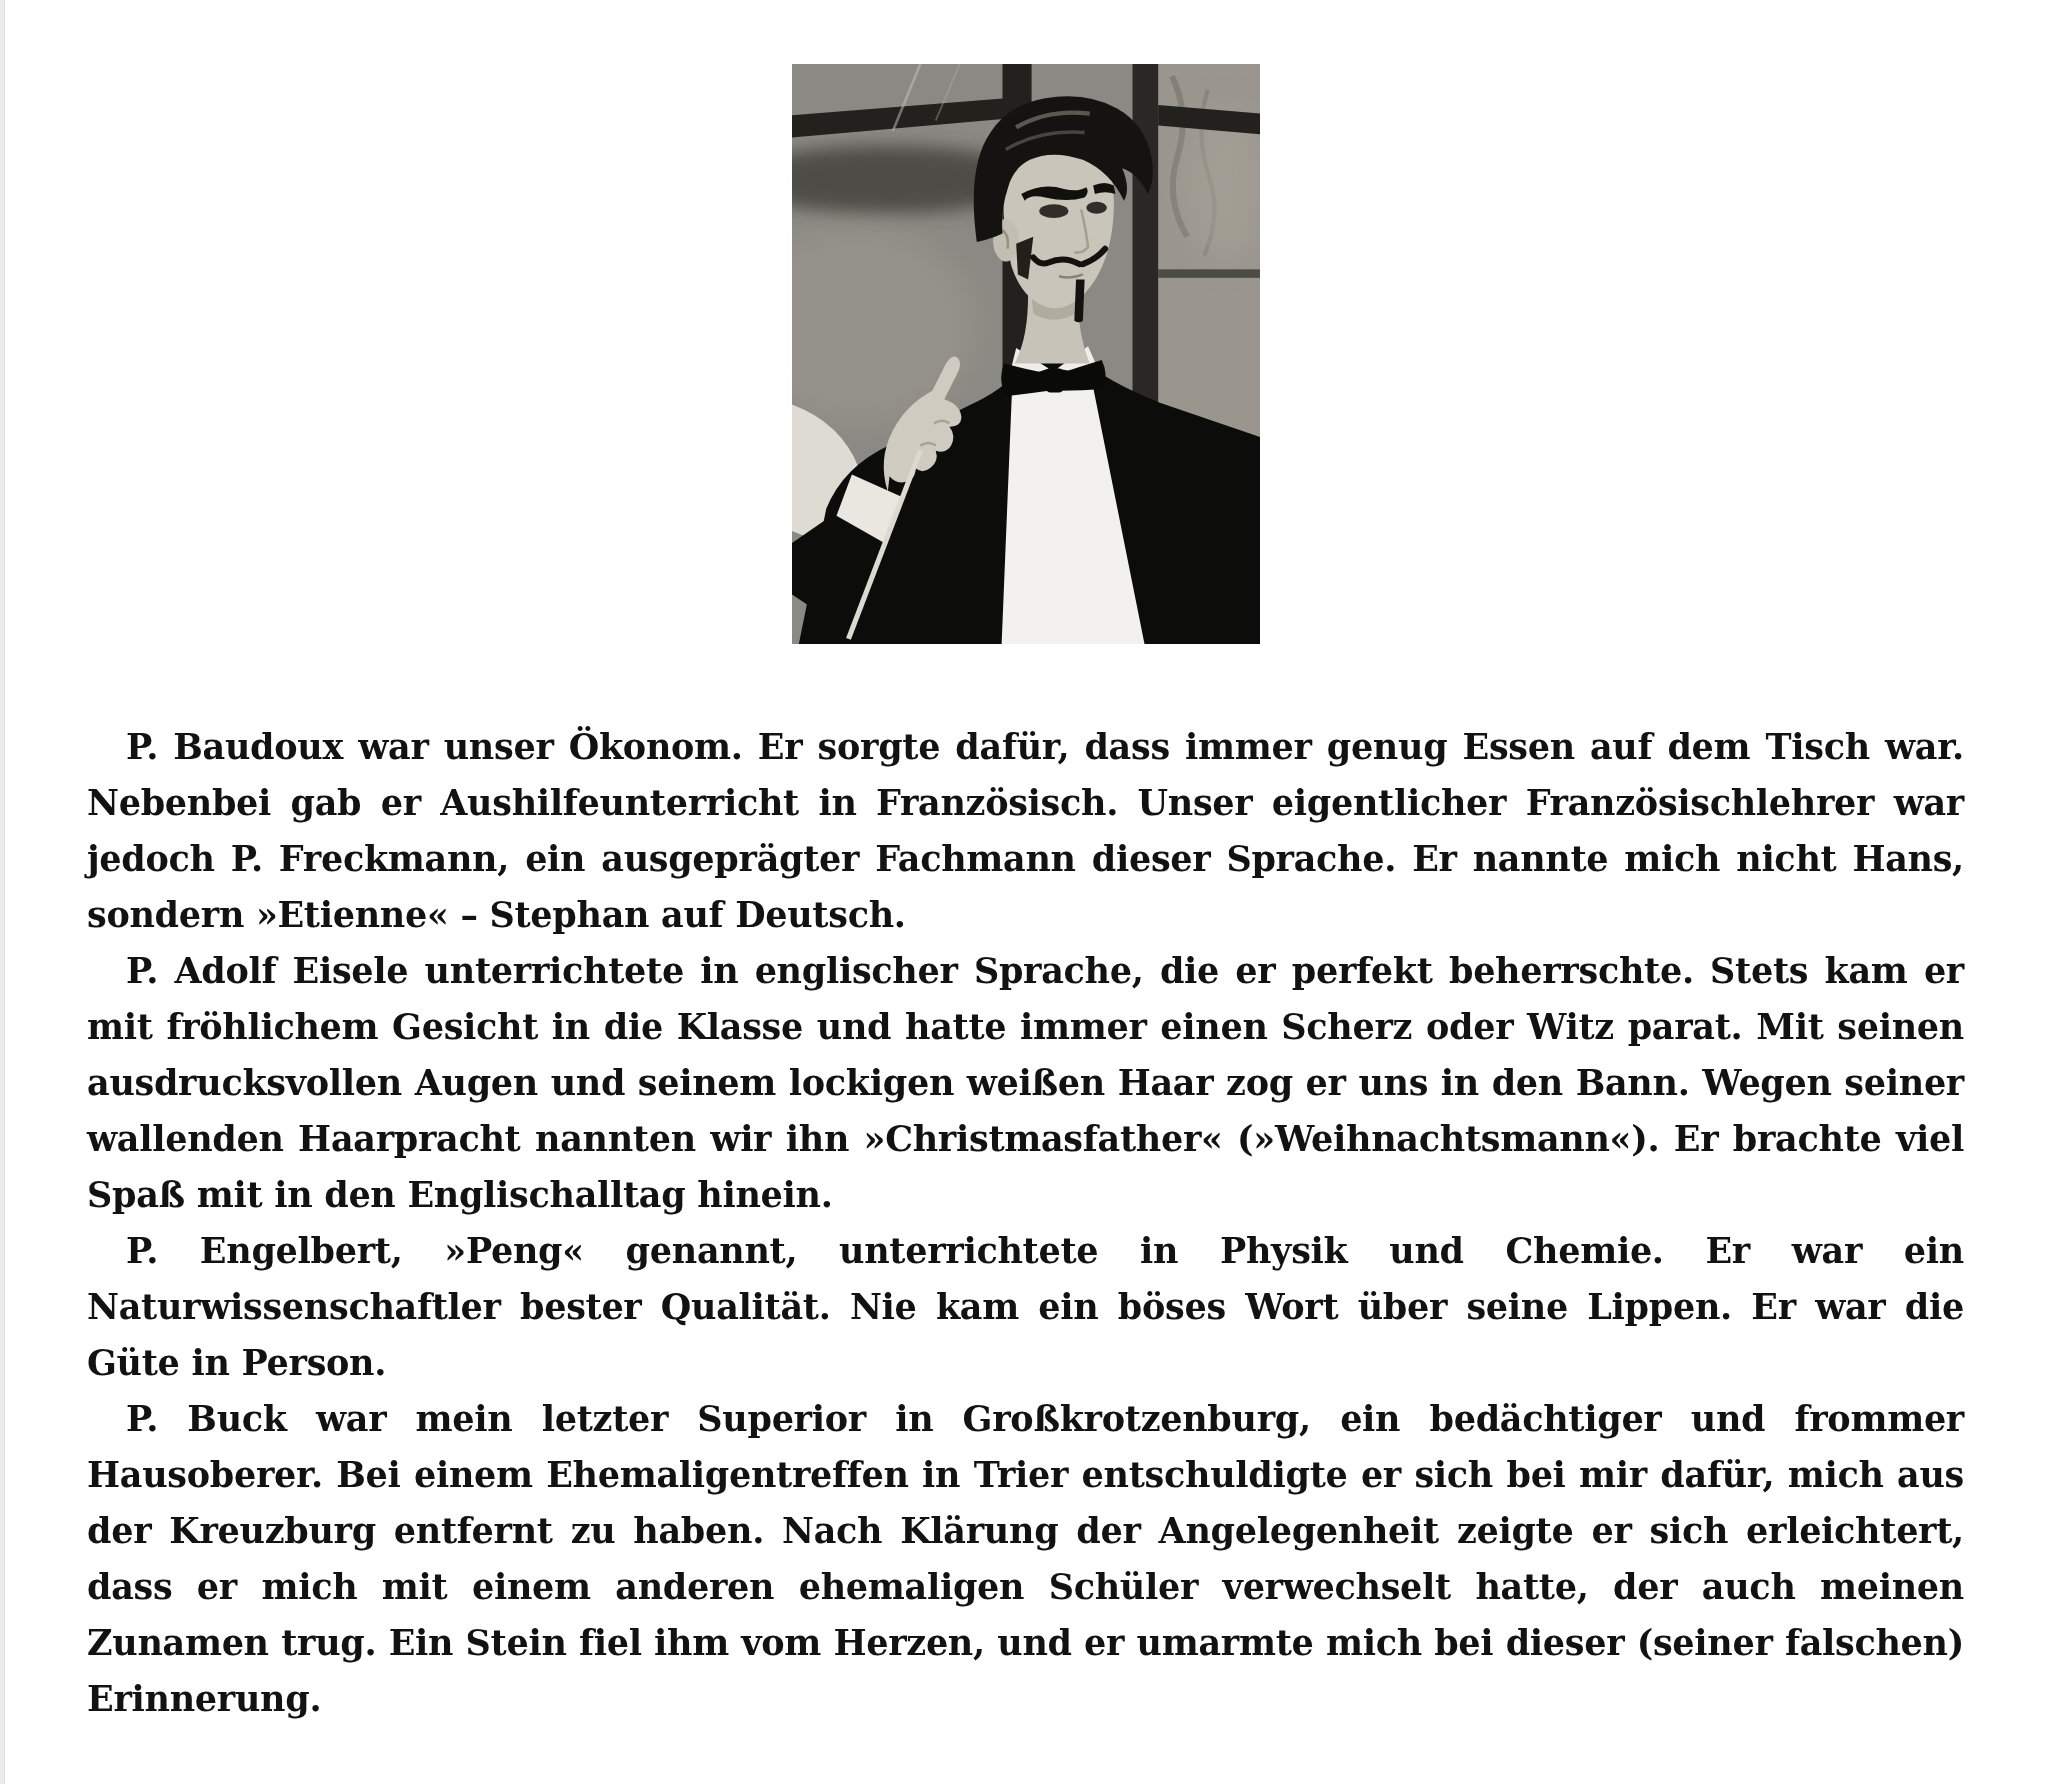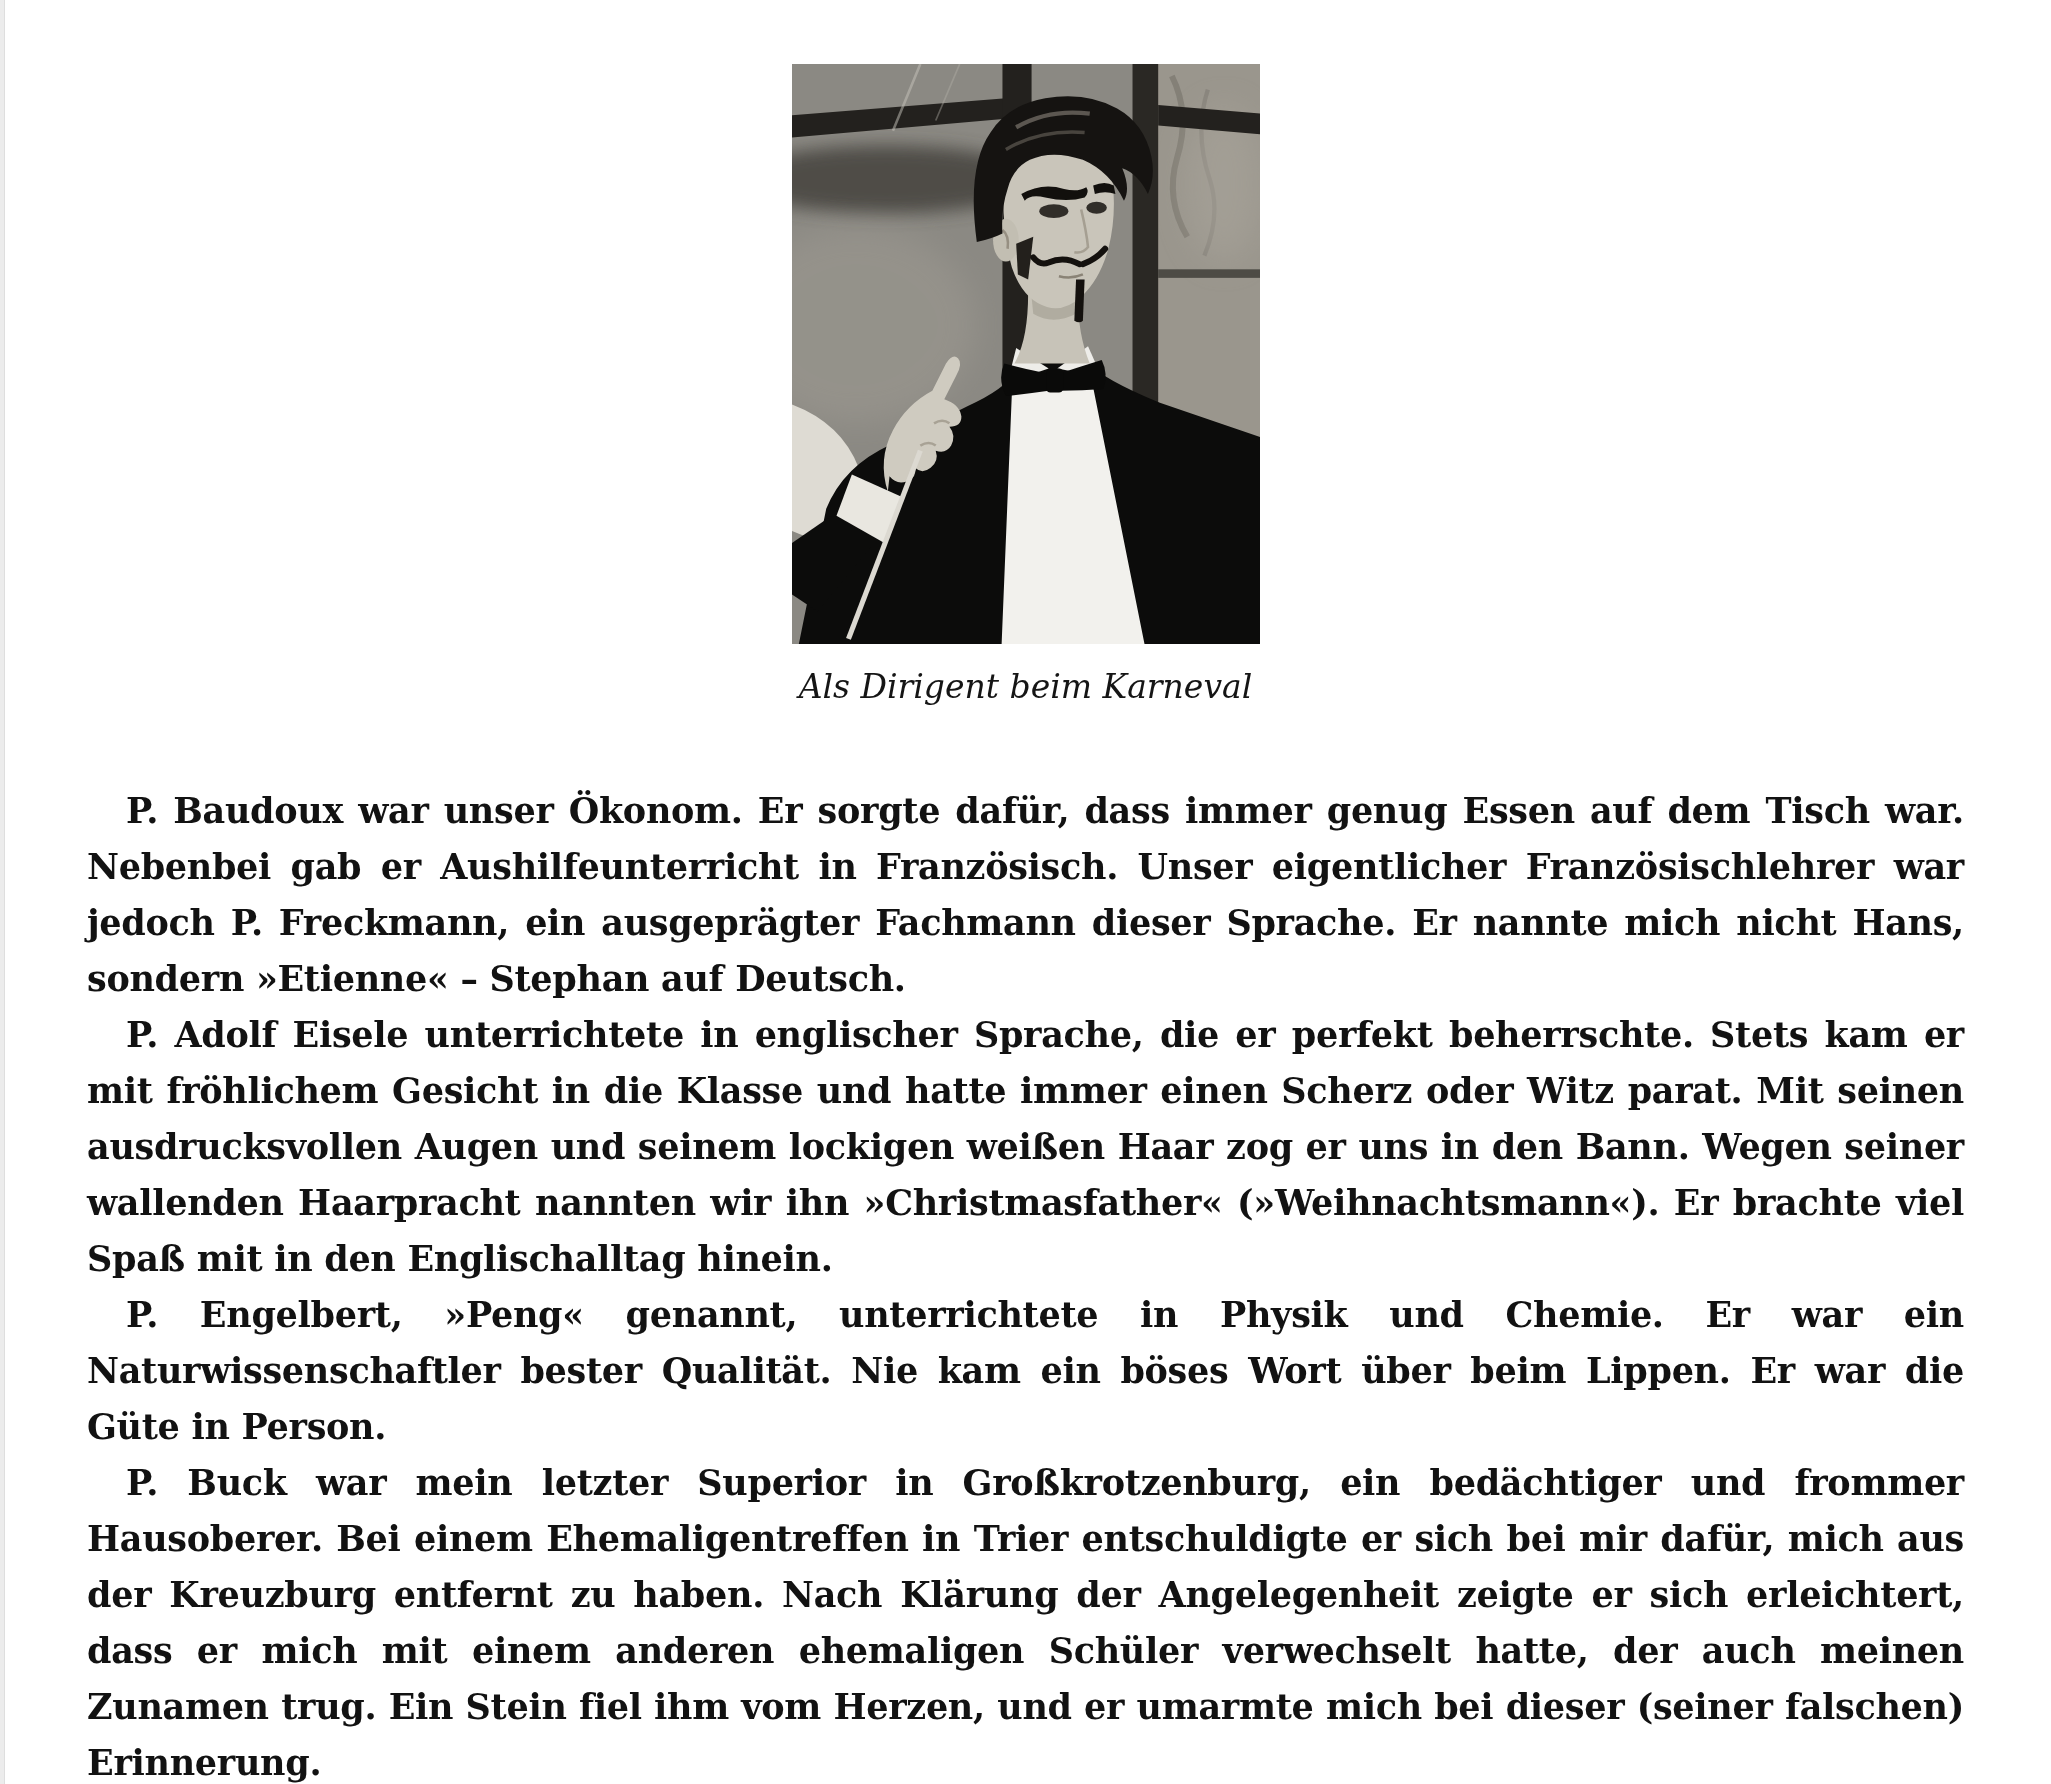--- a/index.html
+++ b/index.html
@@ -125,24 +125,23 @@
 
         <path d="M112 500 Q 100 462 118 428 Q 134 398 164 382 L 180 350 Q 188 338 194 344 Q 200 350 192 364 L 178 392 Q 196 398 198 412 Q 198 424 184 424 Q 192 434 186 446 Q 180 456 168 452 Q 172 464 162 472 Q 152 480 144 472 Q 146 484 134 488 Q 122 492 114 482 Z" fill="#cfcbc0"></path>
         <path d="M166 420 Q 176 414 184 420" stroke="#a8a295" stroke-width="3" fill="none"></path>
         <path d="M150 446 Q 160 440 168 446" stroke="#a8a295" stroke-width="3" fill="none"></path>
 
         <polygon points="70,480 128,506 108,560 52,528" fill="#e9e7e0"></polygon>
 
         <line x1="150" y1="452" x2="66" y2="672" stroke="#dcd9d1" stroke-width="6"></line>
       </svg>
     </div>
-    <figcaption>Als Dirigent beim Karneval</figcaption>
   </figure>
 
   <main class="text">
     <p>P. Baudoux war unser Ökonom. Er sorgte dafür, dass immer genug Essen auf dem Tisch war. Nebenbei gab er Aushilfeunterricht in Französisch. Unser eigentlicher Französischlehrer war jedoch P. Freckmann, ein ausgeprägter Fachmann dieser Sprache. Er nannte mich nicht Hans, sondern »Etienne« – Stephan auf Deutsch.</p>
     <p>P. Adolf Eisele unterrichtete in englischer Sprache, die er perfekt beherrschte. Stets kam er mit fröhlichem Gesicht in die Klasse und hatte immer einen Scherz oder Witz parat. Mit seinen ausdrucksvollen Augen und seinem lockigen weißen Haar zog er uns in den Bann. Wegen seiner wallenden Haarpracht nannten wir ihn »Christmasfather« (»Weihnachtsmann«). Er brachte viel Spaß mit in den Englischalltag hinein.</p>
-    <p>P. Engelbert, »Peng« genannt, unterrichtete in Physik und Chemie. Er war ein Naturwissenschaftler bester Qualität. Nie kam ein böses Wort über beim Lippen. Er war die Güte in Person.</p>
+    <p>P. Engelbert, »Peng« genannt, unterrichtete in Physik und Chemie. Er war ein Naturwissenschaftler bester Qualität. Nie kam ein böses Wort über seine Lippen. Er war die Güte in Person.</p>
     <p>P. Buck war mein letzter Superior in Großkrotzenburg, ein bedächtiger und frommer Hausoberer. Bei einem Ehemaligentreffen in Trier entschuldigte er sich bei mir dafür, mich aus der Kreuzburg entfernt zu haben. Nach Klärung der Angelegenheit zeigte er sich erleichtert, dass er mich mit einem anderen ehemaligen Schüler verwechselt hatte, der auch meinen Zunamen trug. Ein Stein fiel ihm vom Herzen, und er umarmte mich bei dieser (seiner falschen) Erinnerung.</p>
   </main>
 
 </div>
 
 
 </body></html>

